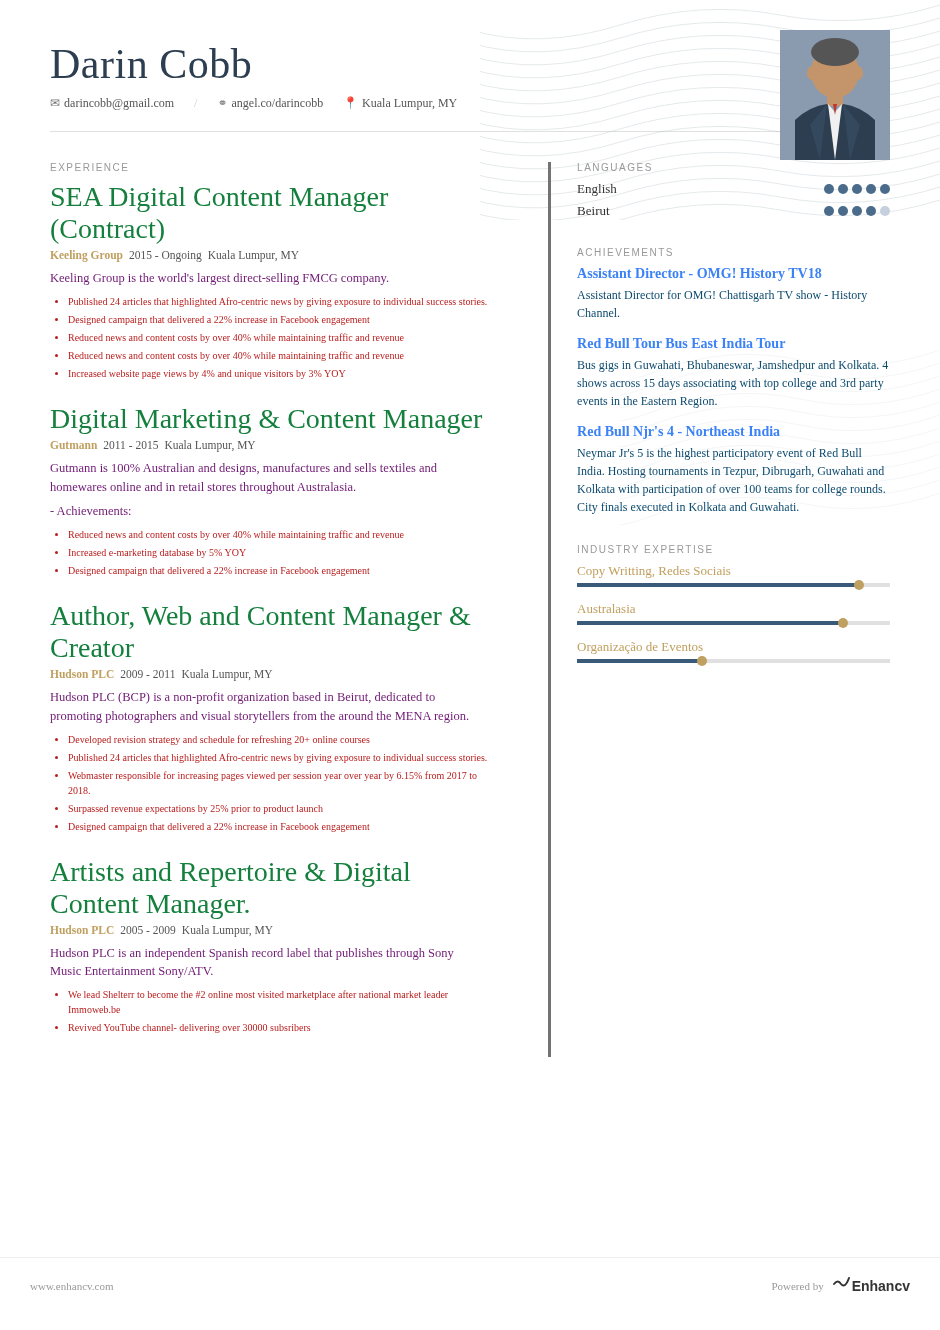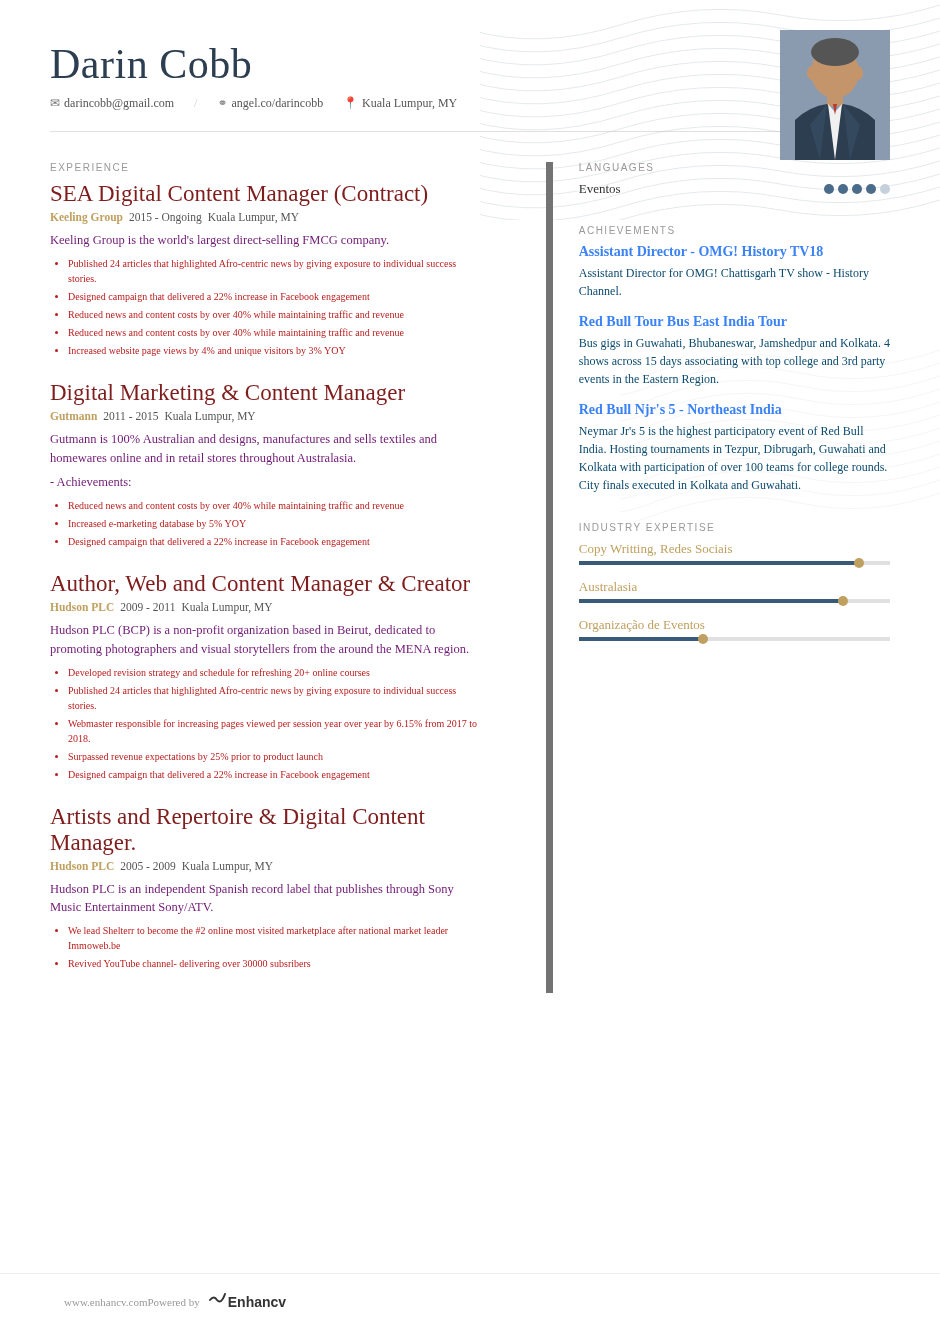--- a/index.html
+++ b/index.html
@@ -96,38 +96,38 @@
 
     .left-col {
       flex: 1.4;
       min-width: 0;
     }
 
     .right-col {
       flex: 1;
       min-width: 0;
       padding-left: 26px;
-      border-left: 7px solid #737373;
+      border-left: 3px solid #737373;
     }
 
     
     .section-label {
       font-size: 10px;
       letter-spacing: 1.5px;
       text-transform: uppercase;
       color: #999;
       margin-bottom: 8px;
       font-family: Arial, sans-serif;
     }
 
     
     .job-title {
-      font-size: 23px;
+      font-size: 28px;
       font-weight: 400;
-      color: #7f1d1d;
+      color: #15803d;
       margin-bottom: 4px;
       font-family: 'Georgia', serif;
     }
 
     .job-meta {
       font-size: 11.5px;
       color: #555;
       margin-bottom: 8px;
       display: flex;
       align-items: center;
@@ -251,25 +251,26 @@
       height: 10px;
       border-radius: 50%;
       background: #c0a060;
       position: absolute;
       top: -3px;
     }
 
     
     .footer {
       position: absolute;
-      bottom: 0;
+      bottom: 16px;
       left: 0;
       right: 0;
-      padding: 15px 64px;
-      display: flex;
+      padding: 15px 30px;
+      display: flex;
+      justify-content: space-between;
       align-items: center;
       border-top: 1px solid #eee;
     }
 
     .footer-url {
       font-size: 11px;
       color: #999;
     }
 
     .footer-powered {
@@ -487,23 +488,33 @@
           <li>Revived YouTube channel- delivering over 30000 subsribers</li>
         </ul>
       </div>
     </div>
 
     <div class="right-col">
 
       <div class="languages-section">
         <p class="section-label">LANGUAGES</p>
 
-
         <div class="language-row">
-          <span class="language-name">Eventos</span>
+          <span class="language-name">English</span>
+          <div class="dots-container">
+            <div class="dot dot-filled"></div>
+            <div class="dot dot-filled"></div>
+            <div class="dot dot-filled"></div>
+            <div class="dot dot-filled"></div>
+            <div class="dot dot-filled"></div>
+          </div>
+        </div>
+
+        <div class="language-row">
+          <span class="language-name">Beirut</span>
           <div class="dots-container">
             <div class="dot dot-filled"></div>
             <div class="dot dot-filled"></div>
             <div class="dot dot-filled"></div>
             <div class="dot dot-filled"></div>
             <div class="dot dot-empty"></div>
           </div>
         </div>
       </div>
 
@@ -514,21 +525,21 @@
           <h4 class="achievement-title">Assistant Director - OMG! History TV18</h4>
           <p class="achievement-desc">Assistant Director for OMG! Chattisgarh TV show - History Channel.</p>
         </div>
 
         <div class="achievement-item">
           <h4 class="achievement-title">Red Bull Tour Bus East India Tour</h4>
           <p class="achievement-desc">Bus gigs in Guwahati, Bhubaneswar, Jamshedpur and Kolkata. 4 shows across 15 days associating with top college and 3rd party events in the Eastern Region.</p>
         </div>
 
         <div class="achievement-item">
-          <h4 class="achievement-title">Red Bull Njr's 5 - Northeast India</h4>
+          <h4 class="achievement-title">Red Bull Njr's 4 - Northeast India</h4>
           <p class="achievement-desc">Neymar Jr's 5 is the highest participatory event of Red Bull India. Hosting tournaments in Tezpur, Dibrugarh, Guwahati and Kolkata with participation of over 100 teams for college rounds. City finals executed in Kolkata and Guwahati.</p>
         </div>
       </div>
 
       <div class="expertise-section">
         <p class="section-label">INDUSTRY EXPERTISE</p>
 
         <div class="expertise-item">
           <div class="expertise-label">Copy Writting, Redes Sociais</div>
           <div class="expertise-bar-container">

